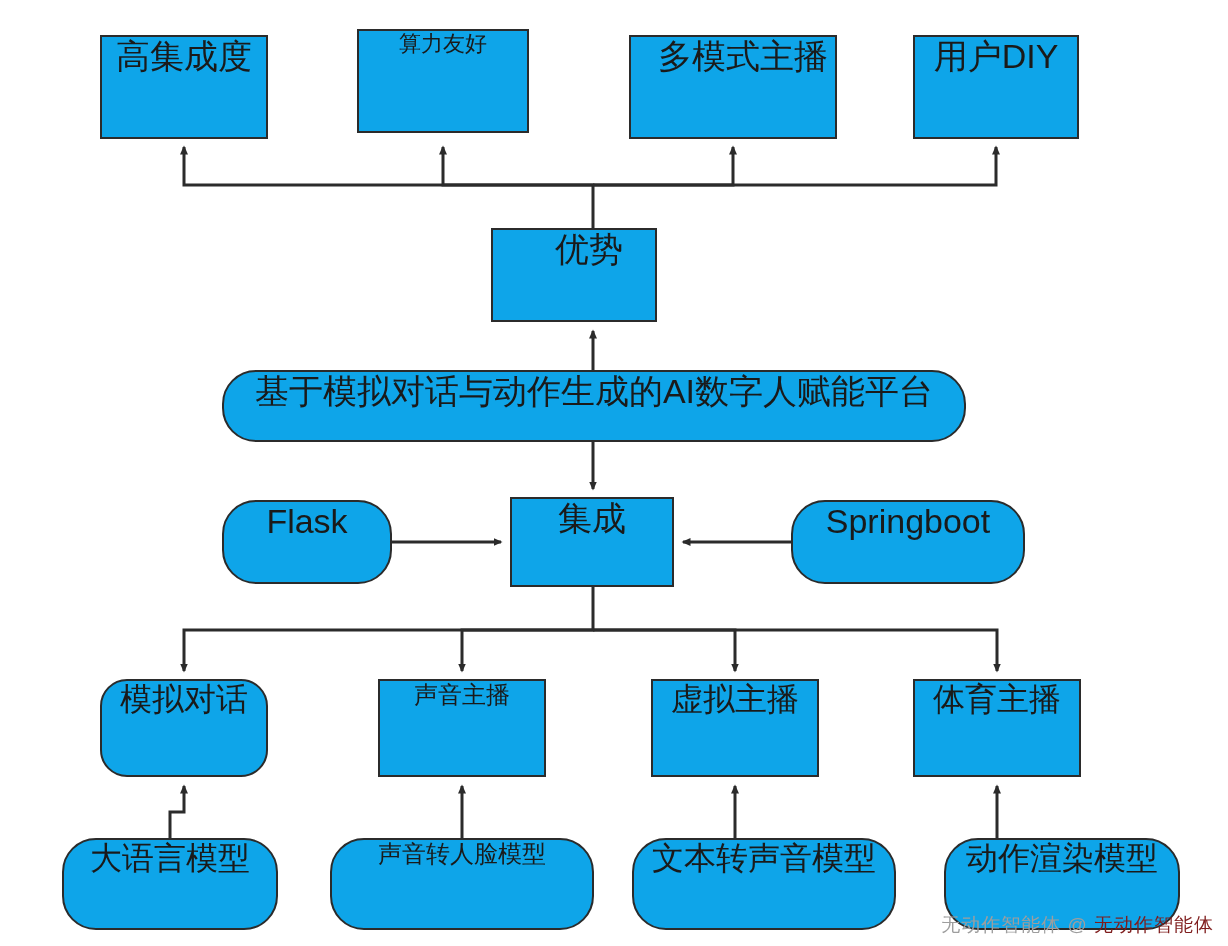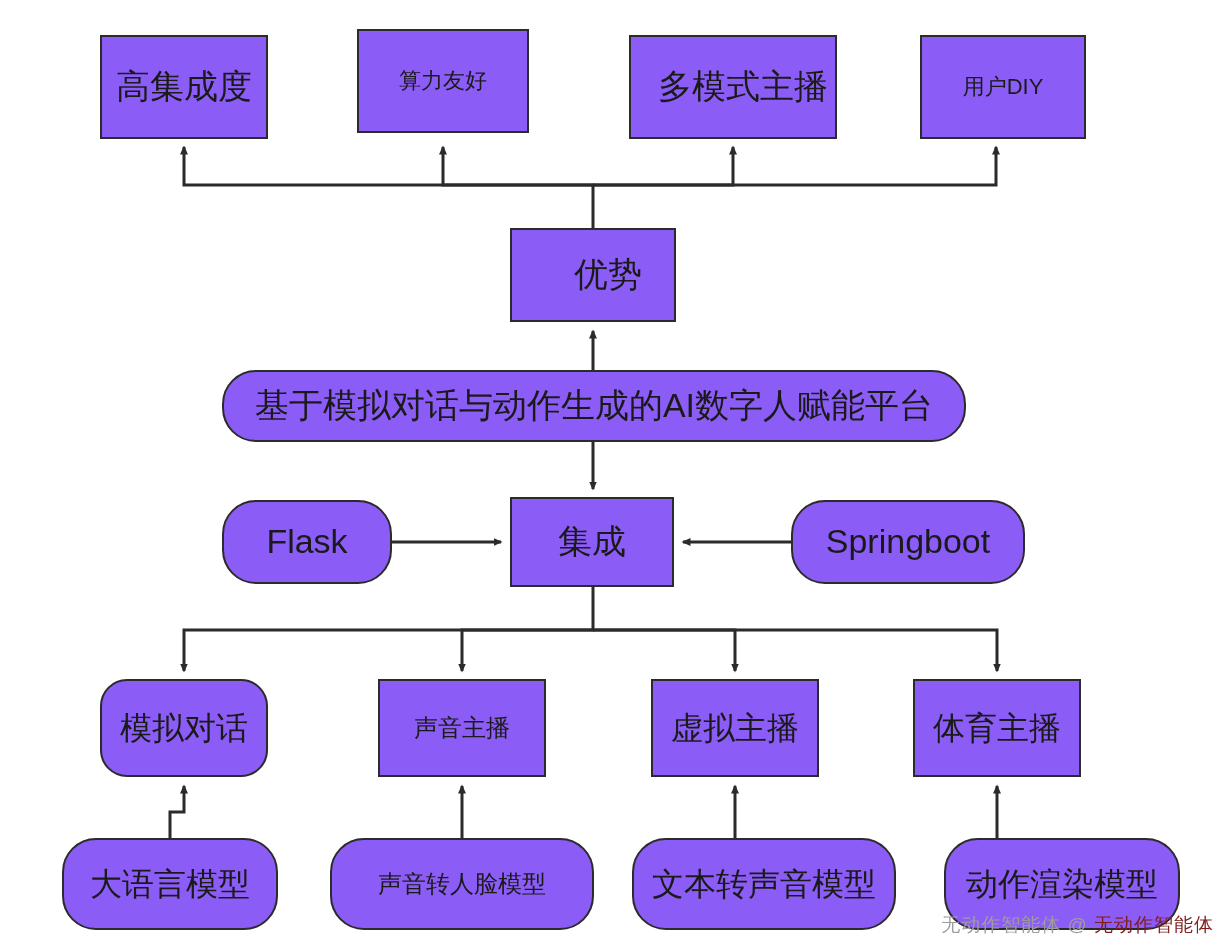--- a/index.html
+++ b/index.html
@@ -21,23 +21,23 @@
     position: absolute;
     left: 0;
     top: 0;
     width: 1228px;
     height: 946px;
   }
   .node {
     position: absolute;
     box-sizing: border-box;
     display: flex;
-    align-items: center;
+    align-items: flex-start;
     justify-content: center;
-    background: #8b5cf6;
+    background: #0ea5e9;
     border: 2px solid #2b2b2b;
     color: #1a1a1a;
     text-align: center;
     line-height: 1.15;
     white-space: nowrap;
   }
   .rect {
     border-radius: 0;
   }
   .round {
@@ -101,24 +101,24 @@
   <div id="nodes">
       <div class="node rect" style="left: 100px; top: 35px; width: 168px; height: 104px; font-size: 34px;">
         <span class="node-label">高集成度</span>
       </div>
       <div class="node rect" style="left: 357px; top: 29px; width: 172px; height: 104px; font-size: 22px;">
         <span class="node-label">算力友好</span>
       </div>
       <div class="node rect" style="left: 629px; top: 35px; width: 208px; height: 104px; font-size: 34px; padding-left: 20px;">
         <span class="node-label">多模式主播</span>
       </div>
-      <div class="node rect" style="left: 913px; top: 35px; width: 166px; height: 104px; font-size: 22px; margin-left: 7px;">
+      <div class="node rect" style="left: 913px; top: 35px; width: 166px; height: 104px; font-size: 34px;">
         <span class="node-label">用户DIY</span>
       </div>
-      <div class="node rect" style="left: 510px; top: 228px; width: 166px; height: 94px; font-size: 34px; padding-left: 30px;">
+      <div class="node rect" style="left: 491px; top: 228px; width: 166px; height: 94px; font-size: 34px; padding-left: 30px;">
         <span class="node-label">优势</span>
       </div>
       <div class="node round" style="left: 222px; top: 370px; width: 744px; height: 72px; font-size: 34px;">
         <span class="node-label">基于模拟对话与动作生成的AI数字人赋能平台</span>
       </div>
       <div class="node round" style="left: 222px; top: 500px; width: 170px; height: 84px; font-size: 34px;">
         <span class="node-label">Flask</span>
       </div>
       <div class="node rect" style="left: 510px; top: 497px; width: 164px; height: 90px; font-size: 34px;">
         <span class="node-label">集成</span>

